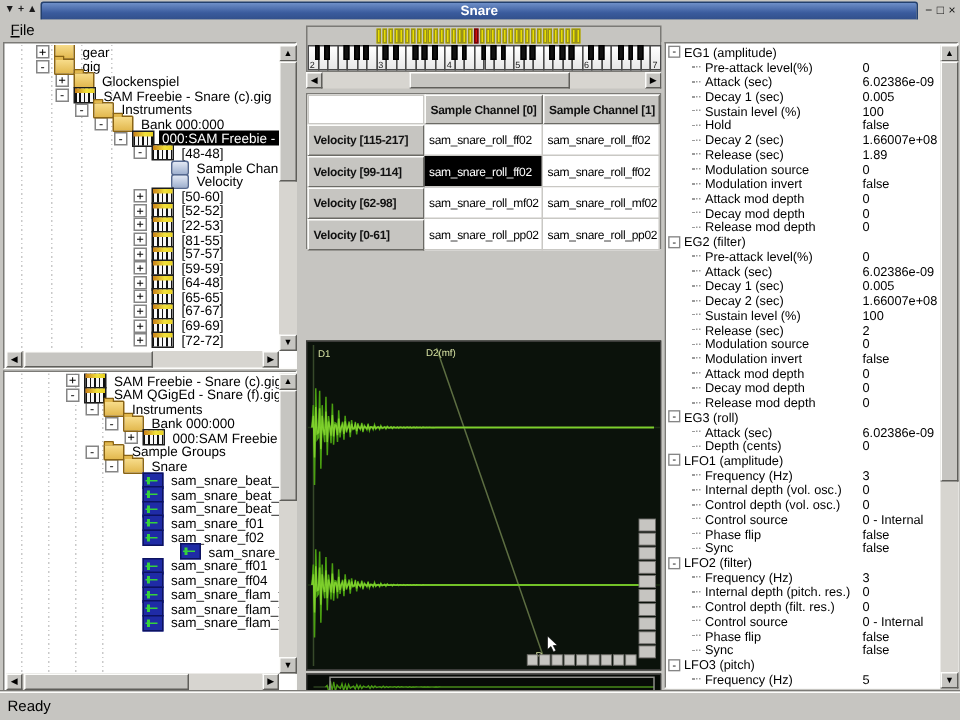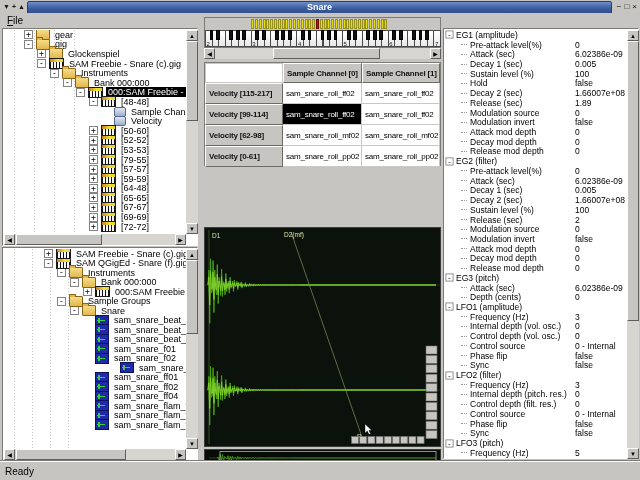--- a/index.html
+++ b/index.html
@@ -165,26 +165,26 @@
           <span class="tlabel">[50-60]</span>
         </div>
         <div class="trow" style="height: 9.6px; padding-left: 85px;">
           <span class="exp">+</span>
           <span class="ticon i-gig"></span>
           <span class="tlabel">[52-52]</span>
         </div>
         <div class="trow" style="height: 9.6px; padding-left: 85px;">
           <span class="exp">+</span>
           <span class="ticon i-gig"></span>
-          <span class="tlabel">[53-53]</span>
-        </div>
-        <div class="trow" style="height: 9.6px; padding-left: 85px;">
-          <span class="exp">+</span>
-          <span class="ticon i-gig"></span>
-          <span class="tlabel">[79-55]</span>
+          <span class="tlabel">[22-53]</span>
+        </div>
+        <div class="trow" style="height: 9.6px; padding-left: 85px;">
+          <span class="exp">+</span>
+          <span class="ticon i-gig"></span>
+          <span class="tlabel">[81-55]</span>
         </div>
         <div class="trow" style="height: 9.6px; padding-left: 85px;">
           <span class="exp">+</span>
           <span class="ticon i-gig"></span>
           <span class="tlabel">[57-57]</span>
         </div>
         <div class="trow" style="height: 9.6px; padding-left: 85px;">
           <span class="exp">+</span>
           <span class="ticon i-gig"></span>
           <span class="tlabel">[59-59]</span>
@@ -291,25 +291,20 @@
         </div>
         <div class="trow" style="height: 9.5px; padding-left: 104px;">
           <span class="exp-sp"></span>
           <span class="ticon i-sample"></span>
           <span class="tlabel">sam_snare_f04</span>
         </div>
         <div class="trow" style="height: 9.5px; padding-left: 79px;">
           <span class="exp-sp"></span>
           <span class="ticon i-sample"></span>
           <span class="tlabel">sam_snare_ff01</span>
-        </div>
-        <div class="trow" style="height: 9.5px; padding-left: 79px;">
-          <span class="exp-sp"></span>
-          <span class="ticon i-sample"></span>
-          <span class="tlabel">sam_snare_ff02</span>
         </div>
         <div class="trow" style="height: 9.5px; padding-left: 79px;">
           <span class="exp-sp"></span>
           <span class="ticon i-sample"></span>
           <span class="tlabel">sam_snare_ff04</span>
         </div>
         <div class="trow" style="height: 9.5px; padding-left: 79px;">
           <span class="exp-sp"></span>
           <span class="ticon i-sample"></span>
           <span class="tlabel">sam_snare_flam_f01</span>
@@ -647,21 +642,21 @@
           <span>Decay mod depth</span>
           <span class="pval">0</span>
         </div>
         <div class="prow child">
           <span class="ptick"></span>
           <span>Release mod depth</span>
           <span class="pval">0</span>
         </div>
         <div class="prow">
           <span class="exp">-</span>
-          <span>EG3 (pitch)</span>
+          <span>EG3 (roll)</span>
         </div>
         <div class="prow child">
           <span class="ptick"></span>
           <span>Attack (sec)</span>
           <span class="pval">6.02386e-09</span>
         </div>
         <div class="prow child">
           <span class="ptick"></span>
           <span>Depth (cents)</span>
           <span class="pval">0</span>

